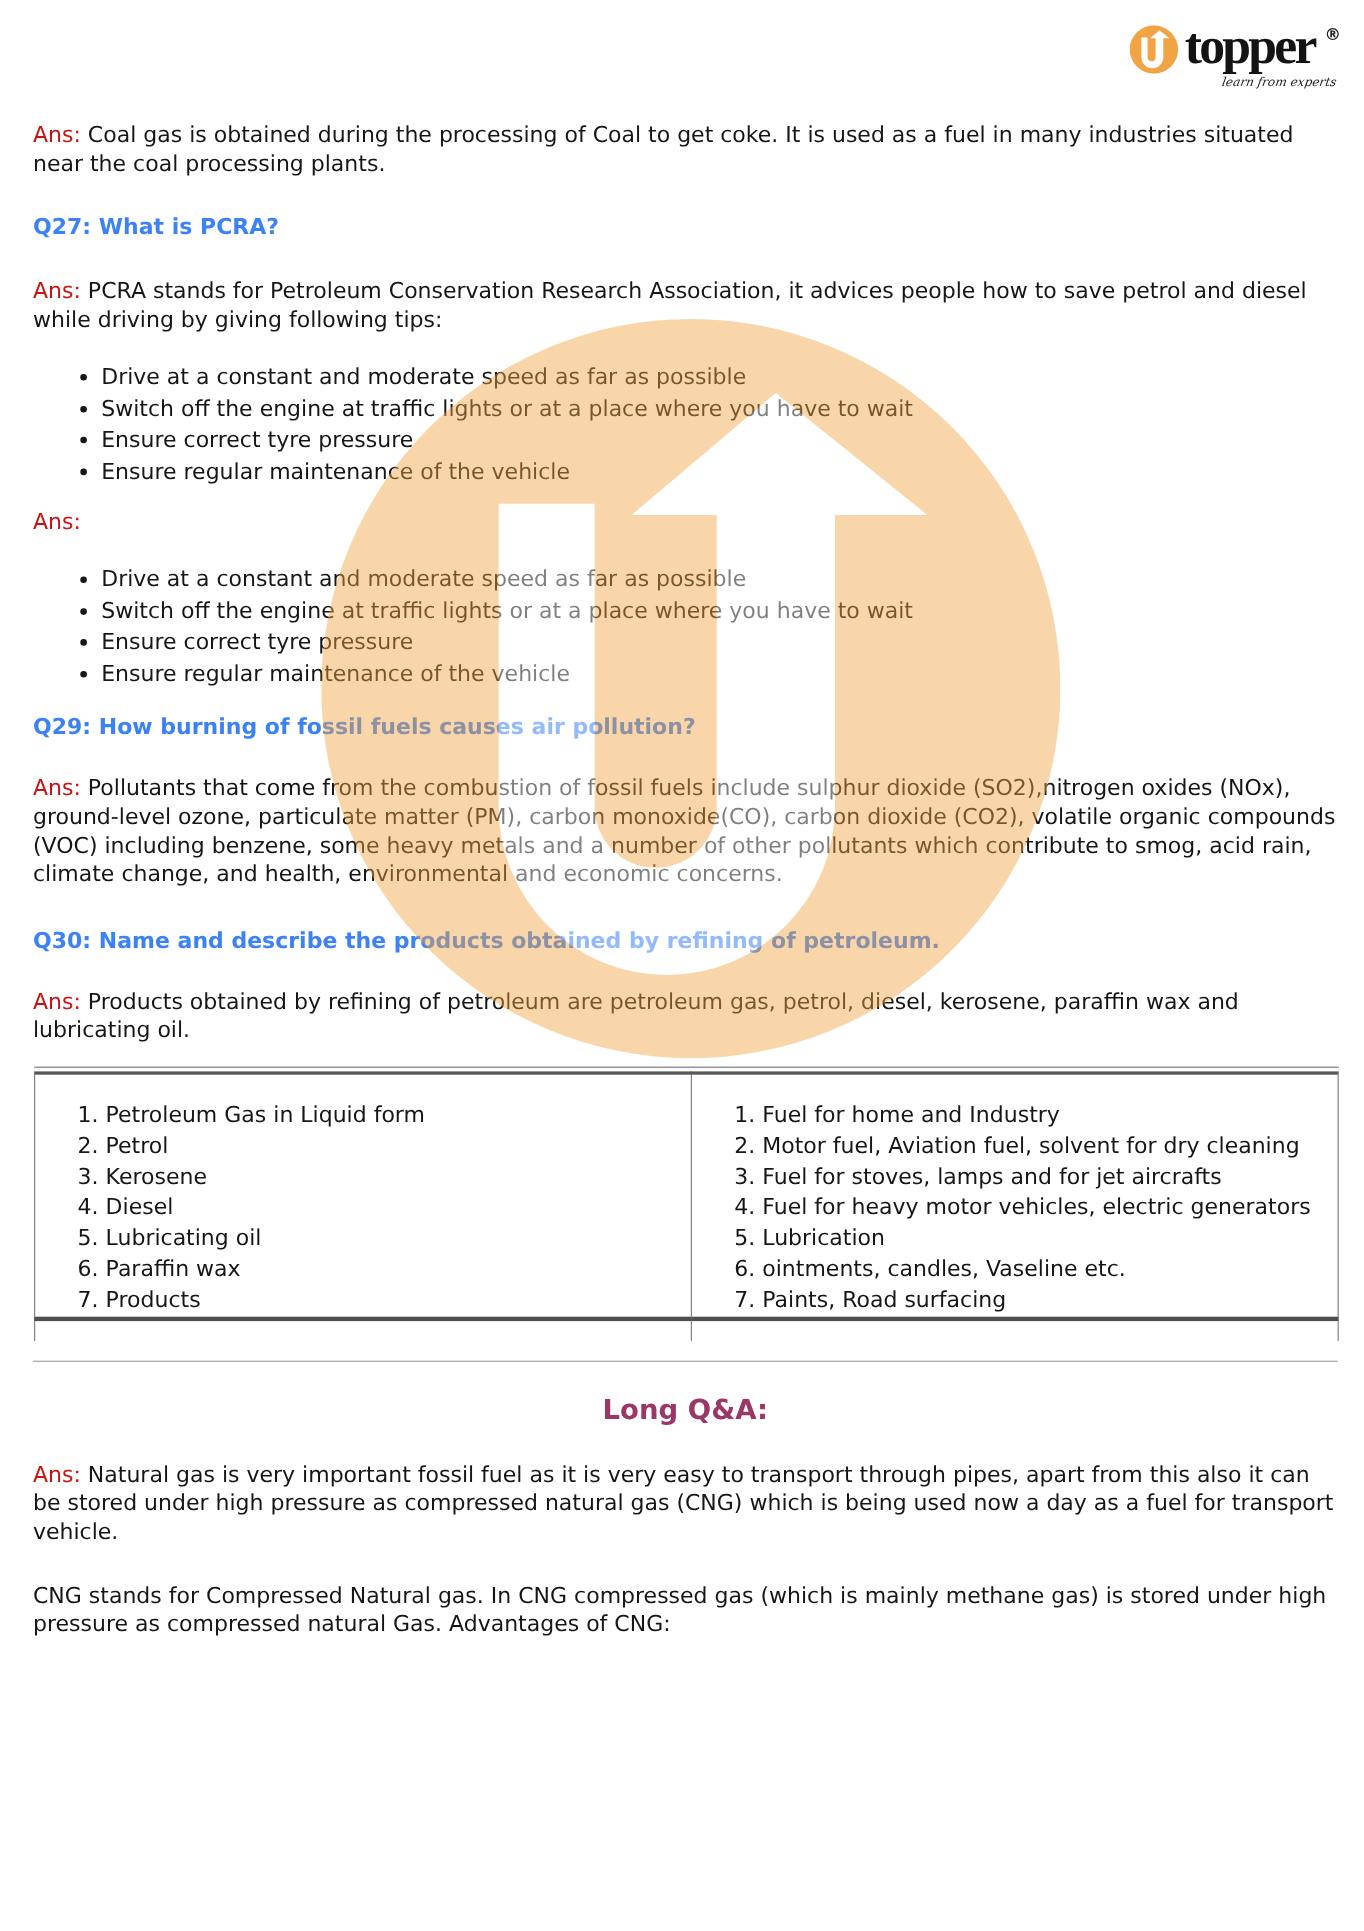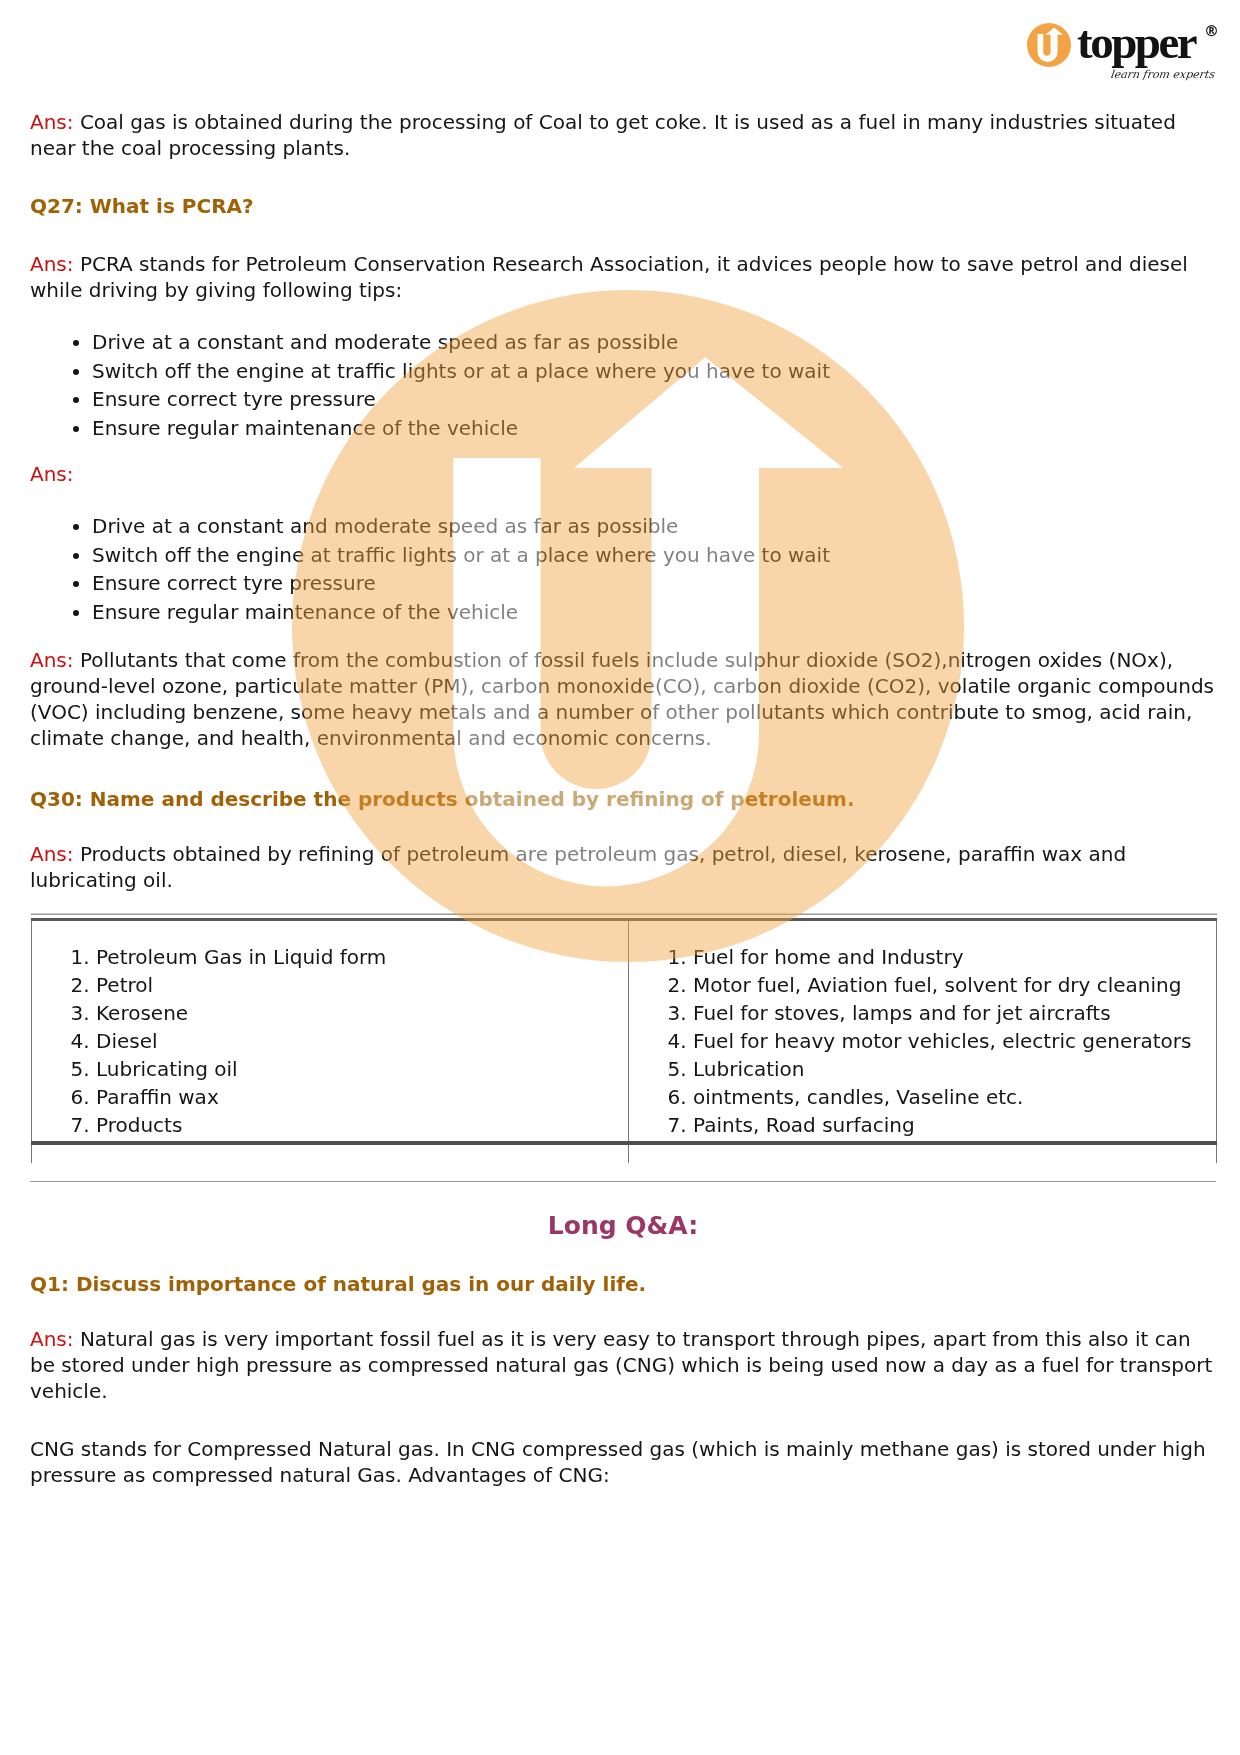--- a/index.html
+++ b/index.html
@@ -23,21 +23,21 @@
     transform:skewX(-10deg); white-space:nowrap;
   }
   
   .watermark{
     position:absolute; left:292px; top:290px; width:672px; height:672px;
     opacity:.45; z-index:5; pointer-events:none;
   }
   
   .content{position:absolute; left:30px; top:0; width:1186px; padding-top:109px; z-index:1;}
   .content p{margin:0; line-height:26px;}
-  .content h3{margin:0; font-size:20px; line-height:26px; font-weight:bold; color:#a16207;}
+  .content h3{margin:0; font-size:20px; line-height:26px; font-weight:bold; color:#3b82f6;}
   .ans{color:#CC1111; font-weight:normal;}
   ul.tips{margin:0; padding:0 0 0 62px; list-style:disc;}
   ul.tips li{line-height:28.5px;}
   .mb19{margin-bottom:19px!important;} .mb21{margin-bottom:21px!important;}
   .mb25{margin-bottom:25px!important;} .mb29{margin-bottom:29px!important;}
   .mb30{margin-bottom:30px!important;} .mb31{margin-bottom:31px!important;}
   .mb32{margin-bottom:32px!important;} .mb35{margin-bottom:35px!important;}
   
   table.qa-table{
     border-collapse:collapse; table-layout:fixed; width:1185px; margin-left:1px;
@@ -99,20 +99,21 @@
 
     <p class="mb25"><span class="ans">Ans:</span></p>
 
     <ul class="tips mb21">
         <li>Drive at a constant and moderate speed as far as possible</li>
         <li>Switch off the engine at traffic lights or at a place where you have to wait</li>
         <li>Ensure correct tyre pressure</li>
         <li>Ensure regular maintenance of the vehicle</li>
       </ul>
 
+    <h3 class="mb30">Q29: How burning of fossil fuels causes air pollution?</h3>
 
     <p class="mb35"><span class="ans">Ans:</span> <span>Pollutants that come from the combustion of fossil fuels include sulphur dioxide (SO2),nitrogen oxides (NOx), ground-level ozone, particulate matter (PM), carbon monoxide(CO), carbon dioxide (CO2), volatile organic compounds (VOC) including benzene, some heavy metals and a number of other pollutants which contribute to smog, acid rain, climate change, and health, environmental and economic concerns.</span></p>
 
     <h3 class="mb29">Q30: Name and describe the products obtained by refining of petroleum.</h3>
 
     <p class="mb25"><span class="ans">Ans:</span> <span>Products obtained by refining of petroleum are petroleum gas, petrol, diesel, kerosene, paraffin wax and lubricating oil.</span></p>
 
     <table class="qa-table">
       <colgroup>
           <col style="width:597px">
@@ -147,21 +148,20 @@
         <td></td>
         <td class="vsep"></td>
       </tr>
     </tbody>
       </table>
 
     <div class="page-rule"></div>
 
     <h2 class="long-title">Long Q&amp;A:</h2>
 
-    <h3 class="mb29">Q1: Discuss importance of natural gas in our daily life.</h3>
 
     <p class="mb32"><span class="ans">Ans:</span> <span>Natural gas is very important fossil fuel as it is very easy to transport through pipes, apart from this also it can be stored under high pressure as compressed natural gas (CNG) which is being used now a day as a fuel for transport vehicle.</span></p>
 
     <p>CNG stands for Compressed Natural gas. In CNG compressed gas (which is mainly methane gas) is stored under high pressure as compressed natural Gas. Advantages of CNG:</p>
 
   </div>
 
   <svg class="watermark" viewBox="0 0 100 100">
     <circle cx="50" cy="50" r="50" fill="#F2A444"></circle>
     <path d="M24,25 V66 a22.75,22.75 0 0 0 45.5,0 V25 H53.5 V66 a8.25,8.25 0 0 1 -16.5,0 V25 Z" fill="#ffffff"></path>

